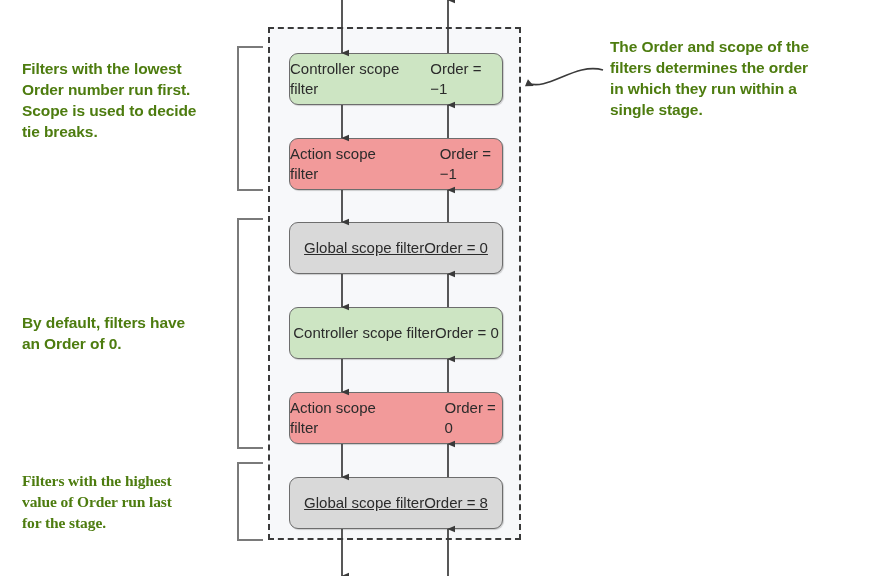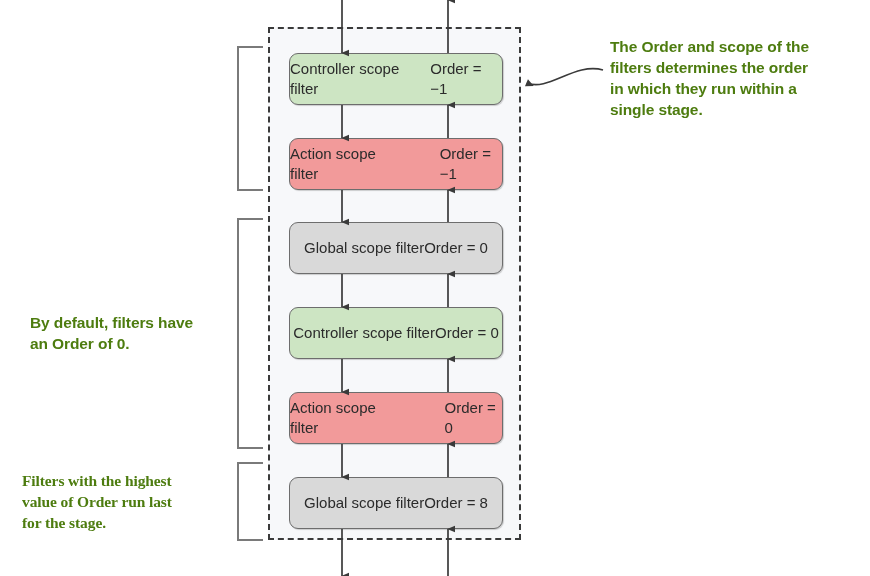--- a/index.html
+++ b/index.html
@@ -64,21 +64,21 @@
     font-size: 15px;
     color: #2b2b2b;
     line-height: 20px;
     box-shadow: 1px 1px 1px rgba(0,0,0,0.18);
   }
   .filter-box .ttl { display:block; }
   .filter-box .ord { display:block; }
 
   .scope-green { background: #cde5c3; }
   .scope-red   { background: #f29a9a; gap: 48px; }
-  .scope-gray  { background: #d9d9d9; }
+  .scope-gray  { background: #d9d9d9; text-decoration: underline; }
 
   
   #wires {
     position: absolute;
     left: 0; top: 0;
     width: 870px; height: 576px;
     pointer-events: none;
   }
 
   
@@ -94,21 +94,25 @@
 <body>
 
 <div id="stage">
 
   <div class="dashed-box"></div>
 
   <div class="bracket" id="bracket-0" style="left: 237px; top: 46px; height: 145px;"></div>
   <div class="bracket" id="bracket-1" style="left: 237px; top: 218px; height: 231px;"></div>
   <div class="bracket" id="bracket-2" style="left: 237px; top: 462px; height: 79px;"></div>
 
-  <div class="annot annot-left" id="annot-l-1" style="left: 22px; top: 312px; margin-left: 8px;">By default, filters have
+  <div class="annot annot-left" id="annot-l-0" style="left: 22px; top: 58px;">Filters with the lowest
+Order number run first.
+Scope is used to decide
+tie breaks.</div>
+  <div class="annot annot-left" id="annot-l-1" style="left: 22px; top: 312px;">By default, filters have
 an Order of 0.</div>
   <div class="annot annot-left" id="annot-l-2" style="left: 22px; top: 470px; font-family: Liberation Serif, serif;">Filters with the highest
 value of Order run last
 for the stage.</div>
 
   <div class="annot annot-right" id="annot-r-0" style="left: 610px; top: 36px;">The Order and scope of the
 filters determines the order
 in which they run within a
 single stage.</div>
 

